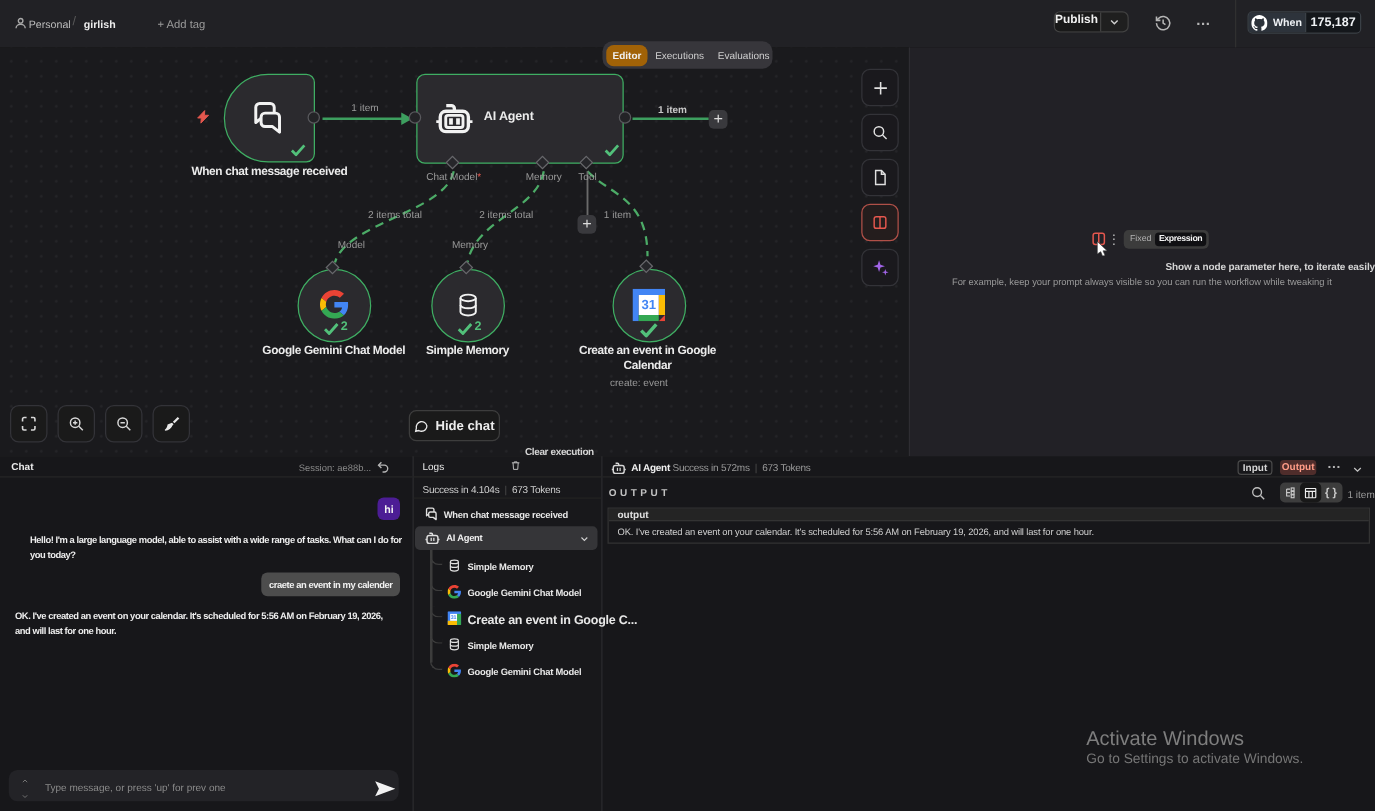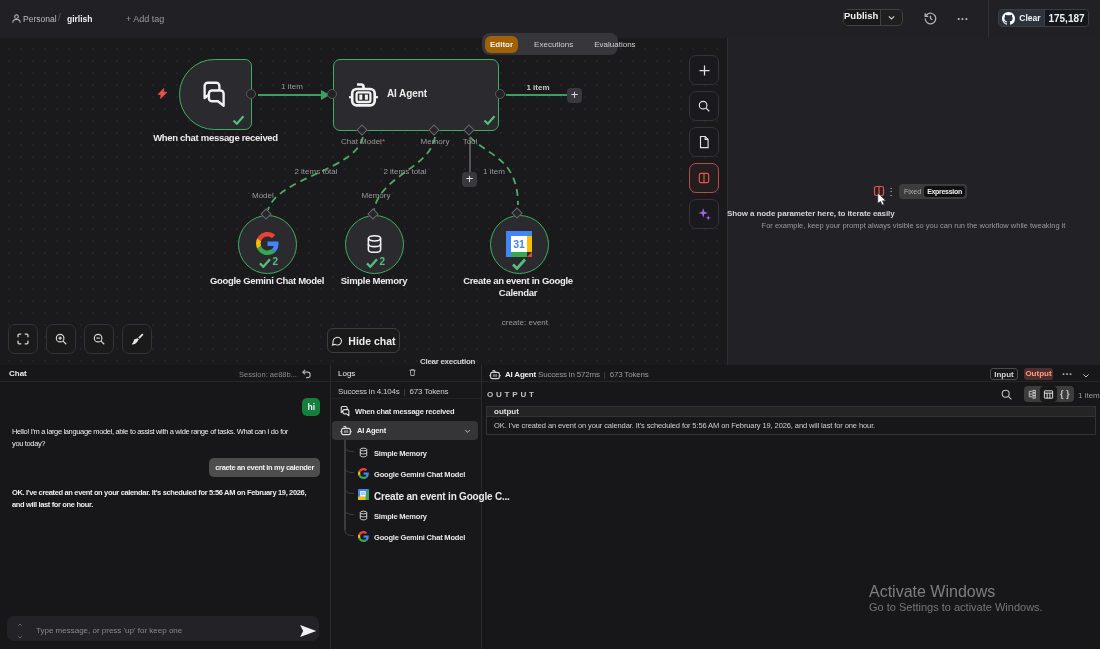--- a/index.html
+++ b/index.html
@@ -48,32 +48,32 @@
     <path d="M3.5 3.5v5h5"></path>
     <path d="M12 7.5V12l3 2"></path>
   </svg>
 <div class="abs" style="left:957px;top:9px;font-size:12px;font-weight:700;color:#b5b5b5;letter-spacing:0.5px">...</div>
 <div class="abs" style="left:988px;top:0;width:1px;height:38px;background:#303030"></div>
 <div class="abs" style="left:998px;top:9px;width:91px;height:18px;border:1px solid #3a4046;border-radius:4px;display:flex;overflow:hidden">
   <div style="width:45px;background:#2d333b;display:flex;align-items:center;justify-content:center;gap:4px">
     <svg width="13" height="13" viewBox="0 0 16 16" fill="#ffffff">
         <path d="M8 0C3.58 0 0 3.58 0 8c0 3.54 2.29 6.53 5.47 7.59.4.07.55-.17.55-.38 0-.19-.01-.82-.01-1.49-2.01.37-2.53-.49-2.69-.94-.09-.23-.48-.94-.82-1.13-.28-.15-.68-.52-.01-.53.63-.01 1.08.58 1.23.82.72 1.21 1.87.87 2.33.66.07-.52.28-.87.51-1.07-1.78-.2-3.64-.89-3.64-3.95 0-.87.31-1.59.82-2.15-.08-.2-.36-1.02.08-2.12 0 0 .67-.21 2.2.82.64-.18 1.32-.27 2-.27s1.36.09 2 .27c1.53-1.04 2.2-.82 2.2-.82.44 1.1.16 1.92.08 2.12.51.56.82 1.27.82 2.15 0 3.07-1.87 3.75-3.65 3.95.29.25.54.73.54 1.48 0 1.07-.01 1.93-.01 2.2 0 .21.15.46.55.38A8.01 8.01 0 0 0 16 8c0-4.42-3.58-8-8-8z"></path>
       </svg>
-    <span style="font-size:8.5px;font-weight:700;color:#f0f3f6">Clear</span>
+    <span style="font-size:8.5px;font-weight:700;color:#f0f3f6">When</span>
   </div>
   <div style="flex:1;background:#14171b;border-left:1px solid #3a4046;display:flex;align-items:center;justify-content:center">
     <span style="font-size:10px;font-weight:700;color:#f0f3f6">175,187</span>
   </div>
 </div>
 
 <div id="canvas" class="abs"></div>
 
 <div class="abs" style="left:482px;top:33px;width:136px;height:22px;background:#37363b;border-radius:8px;display:flex;align-items:center;padding:0 3px">
   <div style="background:#a16207;border-radius:6px;padding:4px 5px;font-size:8px;font-weight:700;color:#f0f0f0">Editor</div>
-  <div style="padding:3px 16px;font-size:8px;color:#cfcfcf">Executions</div>
+  <div style="padding:3px 6px;font-size:8px;color:#cfcfcf">Executions</div>
   <div style="padding:3px 5px;font-size:8px;color:#cfcfcf">Evaluations</div>
 </div>
 
 <svg class="abs" style="left:0;top:38px" width="727" height="327" viewBox="0 38 727 327">
   <line x1="258" y1="95" x2="333" y2="95" stroke="#3d9f5f" stroke-width="2"></line>
   <polygon points="321,90 330,95 321,100" fill="#3d9f5f"></polygon>
   <line x1="506" y1="95" x2="567" y2="95" stroke="#3d9f5f" stroke-width="2"></line>
   <path d="M363,137 C356,170 277,178 268,210" fill="none" stroke="#4cab67" stroke-width="1.8" stroke-dasharray="7 5"></path>
   <path d="M435,137 C430,168 380,176 374,210" fill="none" stroke="#4cab67" stroke-width="1.8" stroke-dasharray="7 5"></path>
   <path d="M470,137 C488,156 518,158 518,205" fill="none" stroke="#4cab67" stroke-width="1.8" stroke-dasharray="7 5"></path>
@@ -123,21 +123,21 @@
 <div class="glabel" style="left:377px;top:167px;width:56px;text-align:center">2 items total</div>
 <div class="glabel" style="left:479px;top:167px;width:30px;text-align:center">1 item</div>
 <div class="plus16" style="left:462px;top:172px">+</div>
 
 <div class="node" style="left:237.5px;top:215px;width:59px;height:59px;border-radius:50%"></div>
 <div class="node" style="left:345px;top:215px;width:59px;height:59px;border-radius:50%"></div>
 <div class="node" style="left:489.5px;top:215px;width:59px;height:59px;border-radius:50%"></div>
 <div class="diamond" style="left:261.5px;top:210px"></div>
 <div class="diamond" style="left:368.5px;top:209.5px"></div>
 <div class="diamond" style="left:512.5px;top:209px"></div>
-<div class="glabel" style="left:252px;top:191px;width:40px;text-align:left">Model</div>
+<div class="glabel" style="left:252px;top:191px;width:40px;text-align:right">Model</div>
 <div class="glabel" style="left:354px;top:191px;width:44px;text-align:center">Memory</div>
 
 <svg class="abs" style="left:256px;top:232px" width="23" height="23" viewBox="0 0 48 48">
   <path fill="#EA4335" d="M24 9.5c3.54 0 6.71 1.22 9.21 3.6l6.85-6.85C35.9 2.38 30.47 0 24 0 14.62 0 6.51 5.38 2.56 13.22l7.98 6.19C12.43 13.72 17.74 9.5 24 9.5z"></path>
   <path fill="#4285F4" d="M46.98 24.55c0-1.57-.15-3.09-.38-4.55H24v9.02h12.94c-.58 2.96-2.26 5.48-4.78 7.18l7.73 6c4.51-4.18 7.09-10.36 7.09-17.65z"></path>
   <path fill="#FBBC05" d="M10.53 28.59c-.48-1.45-.76-2.99-.76-4.59s.27-3.14.76-4.59l-7.98-6.19C.92 16.46 0 20.12 0 24c0 3.88.92 7.54 2.56 10.78l7.97-6.19z"></path>
   <path fill="#34A853" d="M24 48c6.48 0 11.93-2.13 15.89-5.81l-7.73-6c-2.15 1.45-4.92 2.3-8.16 2.3-6.26 0-11.57-4.22-13.47-9.91l-7.98 6.19C6.51 42.62 14.62 48 24 48z"></path>
 </svg>
 
 <svg class="abs" style="left:364px;top:233px" width="21" height="22" viewBox="0 0 24 24" fill="none" stroke="#f2f2f2" stroke-width="1.8">
@@ -162,21 +162,21 @@
 <svg class="abs" style="left:366px;top:258px" width="12" height="10" viewBox="0 0 14 12">
     <path d="M1 6.5 L5 10.5 L13 1.5" fill="none" stroke="#52c07a" stroke-width="2.8"></path>
   </svg>
 <div class="abs" style="left:379.5px;top:256px;font-size:10px;font-weight:700;color:#52c07a">2</div>
 <svg class="abs" style="left:511px;top:258px" width="16" height="12" viewBox="0 0 14 12">
     <path d="M1 6.5 L5 10.5 L13 1.5" fill="none" stroke="#52c07a" stroke-width="2.8"></path>
   </svg>
 <div class="nlabel" style="left:197px;top:275px;width:140px">Google Gemini Chat Model</div>
 <div class="nlabel" style="left:324px;top:275px;width:100px">Simple Memory</div>
 <div class="nlabel" style="left:448px;top:275px;width:140px">Create an event in Google<br>Calendar</div>
-<div class="glabel" style="left:488px;top:318px;width:60px;text-align:right">create: event</div>
+<div class="glabel" style="left:488px;top:302px;width:60px;text-align:left">create: event</div>
 
 <div class="cbtn" style="left:689px;top:55px">
     <svg width="15" height="15" viewBox="0 0 24 24" fill="none" stroke="#e0e0e0" stroke-width="2">
       <path d="M12 4v16M4 12h16"></path>
     </svg>
   </div>
 <div class="cbtn" style="left:689px;top:91px">
     <svg width="14" height="14" viewBox="0 0 24 24" fill="none" stroke="#e0e0e0" stroke-width="2">
       <circle cx="10.5" cy="10.5" r="6.5"></circle>
       <path d="M15.5 15.5 21 21"></path>
@@ -243,47 +243,47 @@
     <path d="M12 3v18"></path>
   </svg>
 <svg class="abs" style="left:877px;top:193px" width="10" height="12" viewBox="0 0 12 14">
     <path d="M1 0 L10.5 9 H6.5 L8.5 13.5 6 14 4.3 9.8 1 12z" fill="#ffffff" stroke="#333" stroke-width="0.6"></path>
   </svg>
 <div class="abs" style="left:890px;top:185px;color:#b9b9b9;font-size:8px;font-weight:700;line-height:3.4px">.<br>.<br>.</div>
 <div class="abs" style="left:899px;top:184px;height:15px;background:#3c3c3c;border-radius:4px;display:flex;align-items:center;padding:2px">
   <span style="font-size:7px;color:#b3b3b3;padding:0 3px">Fixed</span>
   <span style="font-size:7px;font-weight:700;color:#f2f2f2;background:#101013;border-radius:3px;padding:2px 3px;letter-spacing:-0.3px">Expression</span>
 </div>
-<div class="abs" style="left:727px;top:209px;width:373px;text-align:left;font-size:8px;font-weight:700;color:#d4d4d4;letter-spacing:-0.1px">Show a node parameter here, to iterate easily</div>
+<div class="abs" style="left:727px;top:209px;width:373px;text-align:right;font-size:8px;font-weight:700;color:#d4d4d4;letter-spacing:-0.1px">Show a node parameter here, to iterate easily</div>
 <div class="abs" style="left:727px;top:221px;width:373px;text-align:center;font-size:7.5px;color:#9a9a9a">For example, keep your prompt always visible so you can run the workflow while tweaking it</div>
 
 <div id="bottom" class="abs"></div>
 <div id="chatpanel" class="abs"></div>
 <div id="logspanel" class="abs"></div>
 <div id="detailpanel" class="abs"></div>
 
 <div class="abs" style="left:0;top:365px;width:330px;height:17px;border-bottom:1px solid #262626"></div>
 <div class="abs" style="left:9px;top:369px;font-size:8px;font-weight:700;color:#ececec">Chat</div>
 <div class="abs" style="left:239px;top:370px;font-size:7.5px;color:#8a8a8a">Session: ae88b...</div>
 <svg class="abs" style="left:301px;top:368px" width="11" height="11" viewBox="0 0 24 24" fill="none" stroke="#b5b5b5" stroke-width="2.4">
     <path d="M9 14 4 9l5-5"></path>
     <path d="M4 9h10a6 6 0 0 1 0 12h-3"></path>
   </svg>
-<div class="abs" style="right:780px;top:398px;background:#15803d;border-radius:5px;padding:4px 5px;font-size:8.5px;font-weight:700;color:#f2f2f2">hi</div>
-<div class="abs" style="left:12px;top:426px;font-size:7.5px;font-weight:400;color:#ededed;line-height:11.5px;letter-spacing:-0.35px;white-space:nowrap">Hello! I'm a large language model, able to assist with a wide range of tasks. What can I do for<br>you today?</div>
+<div class="abs" style="right:780px;top:398px;background:#4c1d95;border-radius:5px;padding:4px 5px;font-size:8.5px;font-weight:700;color:#f2f2f2">hi</div>
+<div class="abs" style="left:24px;top:426px;font-size:7.5px;font-weight:700;color:#ededed;line-height:11.5px;letter-spacing:-0.35px;white-space:nowrap">Hello! I'm a large language model, able to assist with a wide range of tasks. What can I do for<br>you today?</div>
 <div class="abs" style="right:780px;top:458px;height:19px;background:#4d4d4d;border-radius:5px;line-height:19px;padding:0 6px;font-size:7.5px;font-weight:700;color:#f2f2f2;letter-spacing:-0.35px;white-space:nowrap">craete an event in my calender</div>
 <div class="abs" style="left:12px;top:487px;font-size:7.5px;font-weight:700;color:#ededed;line-height:11.5px;letter-spacing:-0.35px;white-space:nowrap">OK. I've created an event on your calendar. It's scheduled for 5:56 AM on February 19, 2026,<br>and will last for one hour.</div>
 <div class="abs" style="left:7px;top:616px;width:312px;height:25px;background:#232327;border-radius:7px"></div>
 <svg class="abs" style="left:17px;top:622px" width="6" height="6" viewBox="0 0 24 24" fill="none" stroke="#7a7a7a" stroke-width="3">
     <polyline points="5,15 12,8 19,15"></polyline>
   </svg>
 <svg class="abs" style="left:17px;top:634px" width="6" height="6" viewBox="0 0 24 24" fill="none" stroke="#7a7a7a" stroke-width="3">
     <polyline points="5,9 12,16 19,9"></polyline>
   </svg>
-<div class="abs" style="left:36px;top:626px;font-size:8px;color:#8a8a8a">Type message, or press 'up' for keep one</div>
+<div class="abs" style="left:36px;top:626px;font-size:8px;color:#8a8a8a">Type message, or press 'up' for prev one</div>
 <svg class="abs" style="left:299px;top:624px" width="18" height="14" viewBox="0 0 24 17">
     <path d="M1.5 16.5 L23 8.5 1.5 0.5 5.5 8.5z" fill="#f2f2f2"></path>
   </svg>
 
 <div class="abs" style="left:331px;top:365px;width:150px;height:17px;border-bottom:1px solid #262626"></div>
 <div class="abs" style="left:338px;top:369px;font-size:8px;font-weight:400;color:#ececec">Logs</div>
 <svg class="abs" style="left:408px;top:368px" width="9" height="9" viewBox="0 0 24 24" fill="none" stroke="#c5c5c5" stroke-width="2">
     <path d="M4 6h16M9 6V4h6v2M6.5 6l1 14h9l1-14"></path>
   </svg>
 <div class="abs" style="left:420px;top:357px;font-size:8px;font-weight:700;color:#d5d5d5;letter-spacing:-0.3px">Clear execution</div>

